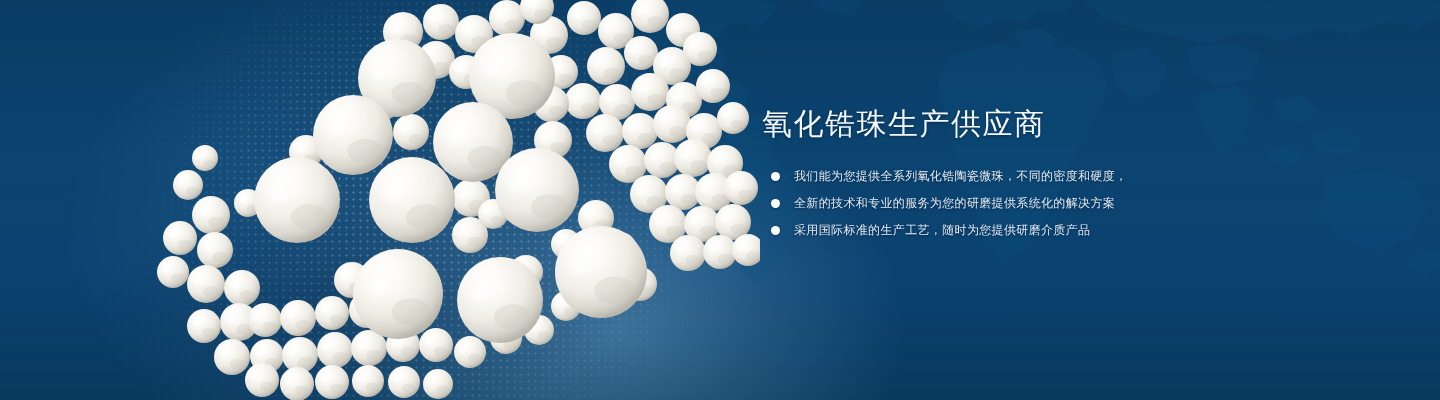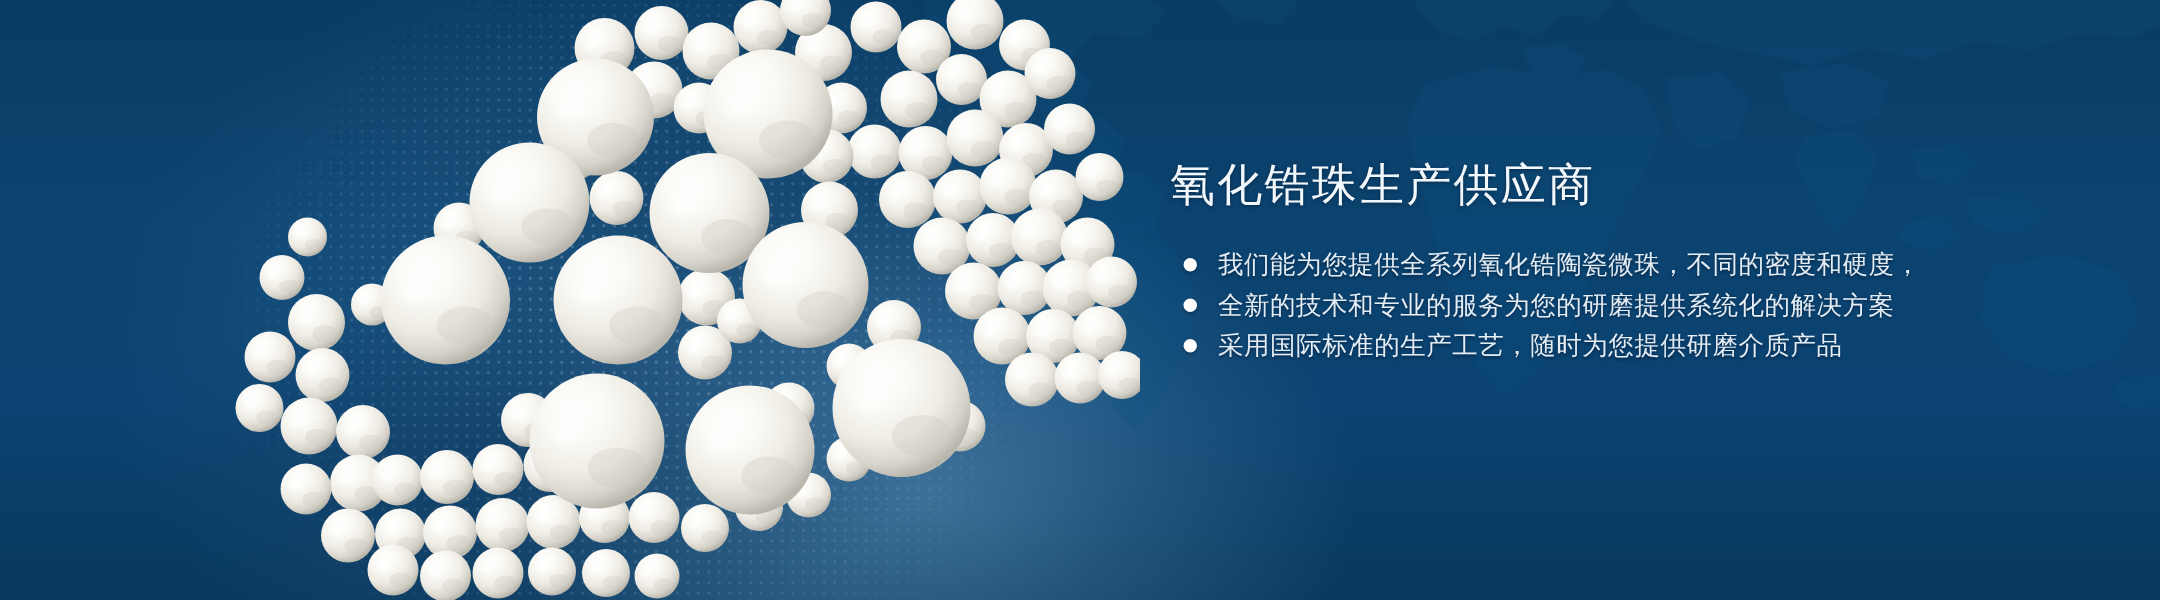--- a/index.html
+++ b/index.html
@@ -49,21 +49,21 @@
 
   
   .beads{
     position:absolute; left:0; top:0; width:760px; height:400px;
     pointer-events:none;
   }
   .beads svg{ width:100%; height:100%; display:block; }
 
   
   .copy{
-    position:absolute; left:780px; top:104px; width:520px;
+    position:absolute; left:762px; top:104px; width:520px;
   }
   .headline{
     font-size:30px;
     line-height:40px;
     letter-spacing:1.5px;
     color:#f2f7fb;
     font-weight:400;
     text-shadow:0 1px 3px rgba(0,20,45,.55);
     white-space:nowrap;
   }
@@ -74,21 +74,21 @@
     padding-left:32px;
     margin-bottom:4px;
   }
   .dot{
     position:absolute; left:9px; top:7px;
     width:9px; height:9px; border-radius:50%;
     background:#ffffff;
     box-shadow:0 1px 2px rgba(0,25,50,.5);
   }
   .btext{
-    font-size:17px;
+    font-size:12px;
     line-height:23px;
     color:#e4ecf4;
     letter-spacing:.35px;
     text-shadow:0 1px 2px rgba(0,20,45,.6);
     margin-top:48px;
   }
   .btext .l2{ display:block; }
 </style>
 </head>
 <body>

